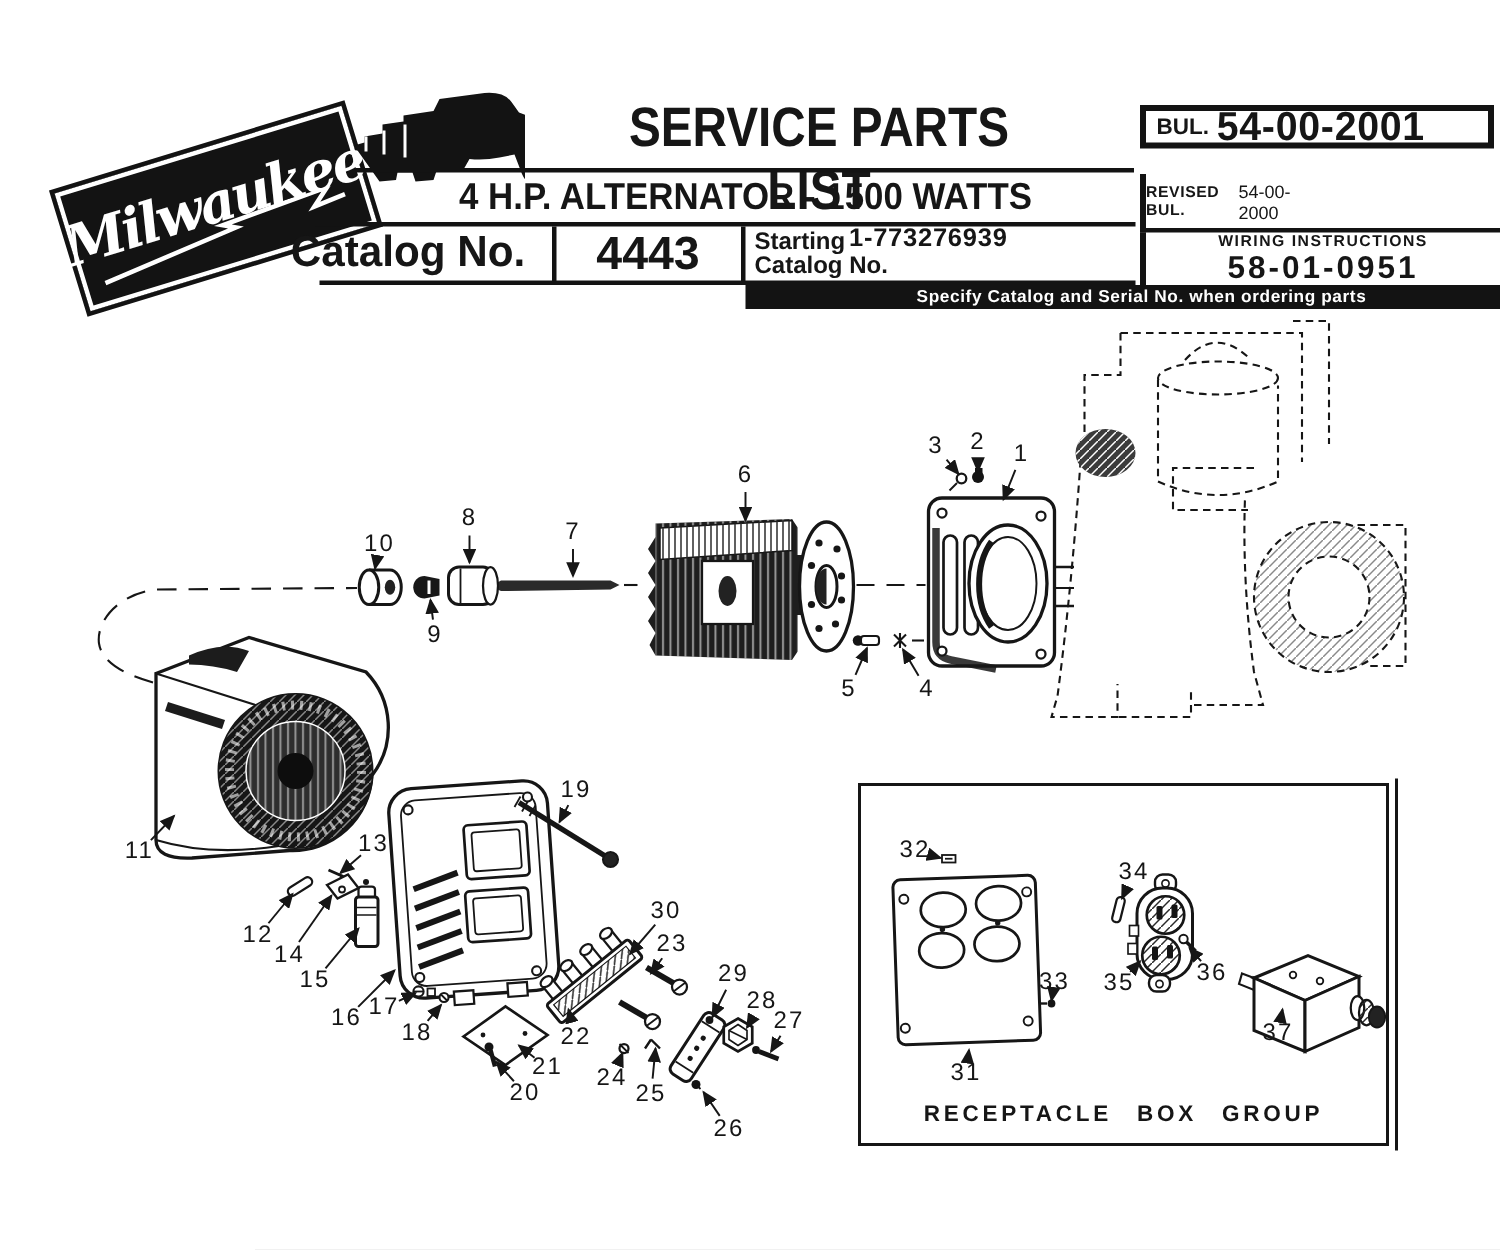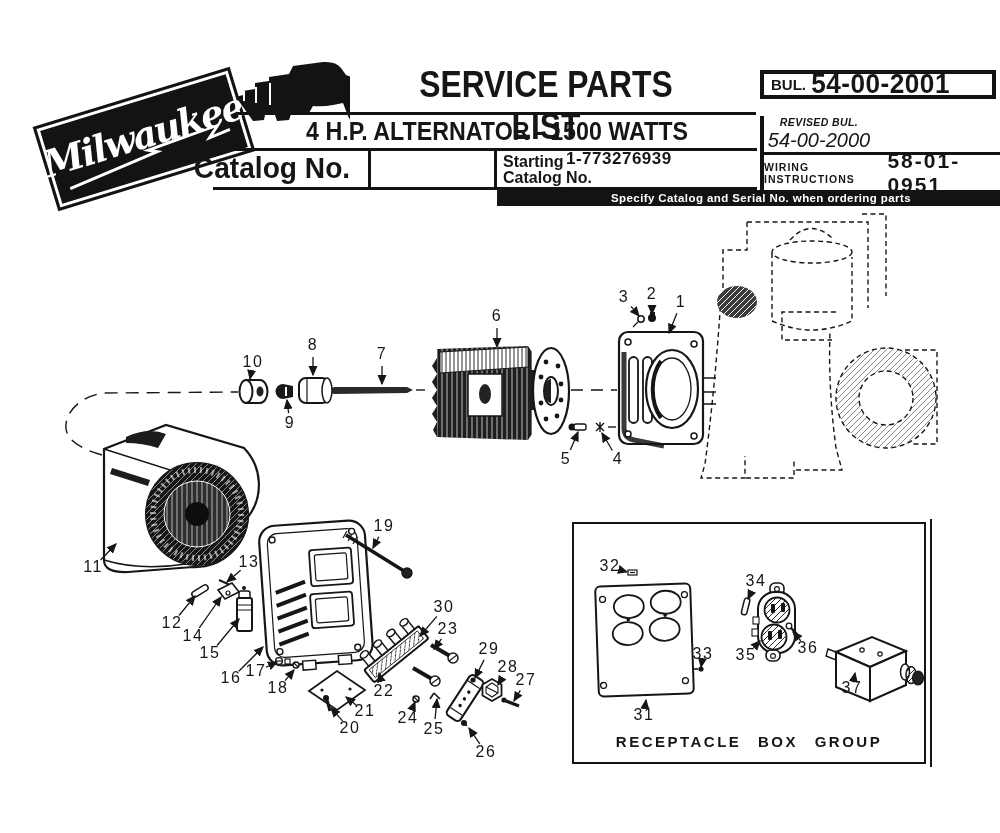--- a/index.html
+++ b/index.html
@@ -23,27 +23,27 @@
   #starting-label{left:503px;top:154px;font-size:16px;font-weight:700;line-height:16px;}
   #serial-number{left:566px;top:149px;font-size:17px;font-weight:700;letter-spacing:0.5px;}
   #order-bar{left:497px;top:190px;width:528px;height:16px;background:#131313;color:#fff;
              display:flex;align-items:center;justify-content:center;font-size:11.5px;font-weight:700;letter-spacing:0.4px;}
   #bul-box{left:760px;top:70px;width:236px;height:29px;border:4px solid #131313;
            display:flex;align-items:center;padding-left:7px;box-sizing:border-box;}
   #bul-label{font-size:15px;font-weight:800;}
   #bul-number{font-size:27px;font-weight:800;letter-spacing:0.5px;margin-left:3px;transform:scaleX(0.97);}
   #row2{left:760px;top:116px;width:240px;height:39px;border-left:4px solid #131313;
         border-bottom:3px solid #131313;display:flex;box-sizing:border-box;}
-  .cell{display:flex;flex-direction:column;align-items:center;justify-content:center;font-style:italic;}
+  .cell{display:flex;flex-direction:row;align-items:center;justify-content:center;}
   #revised-cell{width:110px;}
   #date-cell{flex:1;border-left:2px solid #131313;}
   .small-label{font-size:10.5px;font-weight:800;letter-spacing:0.4px;}
-  .small-value{font-size:20px;margin-top:1px;}
+  .small-value{font-size:12px;margin-top:1px;}
   #row3{left:760px;top:155px;width:240px;height:36px;border-left:4px solid #131313;
-        display:flex;flex-direction:row;align-items:center;justify-content:center;box-sizing:border-box;}
+        display:flex;flex-direction:column;align-items:center;justify-content:center;box-sizing:border-box;}
   #wiring-number{font-size:21px;font-weight:800;letter-spacing:2px;}
   
   #diagram-svg{position:absolute;left:0;top:0;width:1000px;height:833px;}
   .callout{font-family:"Liberation Sans",sans-serif;font-size:16px;fill:#161616;
            text-anchor:middle;dominant-baseline:middle;letter-spacing:1.5px;}
   .leader{stroke:#161616;stroke-width:1.3;fill:none;}
   .ink{stroke:#161616;fill:none;}
   text.group-label{font-family:"Liberation Sans",sans-serif;font-weight:700;font-size:15px;
                    letter-spacing:2.5px;word-spacing:10px;fill:#161616;text-anchor:middle;}
 </style>
@@ -461,20 +461,21 @@
     <line x1="38" y1="28" x2="38" y2="50" stroke="#fff" stroke-width="2"></line>
   </svg>
 
   <div class="abs" id="title">SERVICE PARTS LIST</div>
   <div class="abs rule" style="left:237px;top:112px;width:519px;height:3px"></div>
   <div class="abs" id="subtitle">4 H.P. ALTERNATOR - 1500 WATTS</div>
   <div class="abs rule" style="left:210px;top:148px;width:547px;height:3px"></div>
 
   <div class="abs" id="catalog-label">Catalog No.</div>
   <div class="abs rule" style="left:368px;top:151px;width:3px;height:39px"></div>
+  <div class="abs" id="catalog-number">4443</div>
   <div class="abs rule" style="left:494px;top:151px;width:3px;height:39px"></div>
   <div class="abs" id="starting-label">
     <div>Starting</div>
     <div>Catalog No.</div>
   </div>
   <div class="abs" id="serial-number">1-773276939</div>
   <div class="abs rule" style="left:213px;top:187px;width:544px;height:3px"></div>
   <div class="abs" id="order-bar">
     <span>Specify Catalog and Serial No. when ordering parts</span>
   </div>

